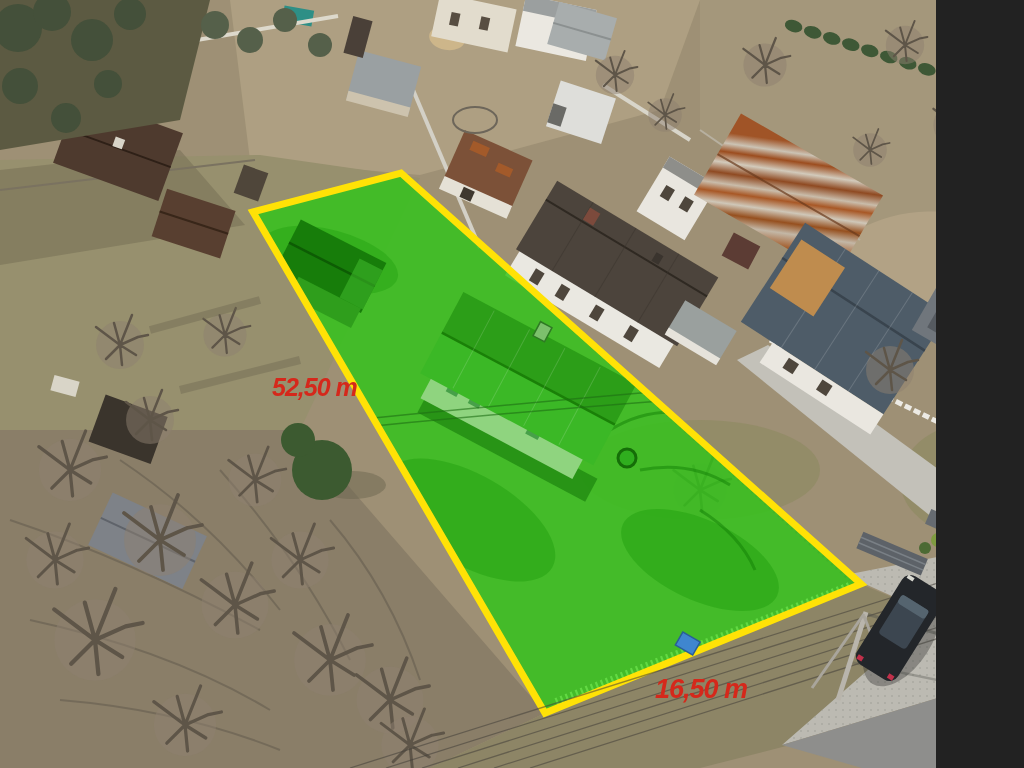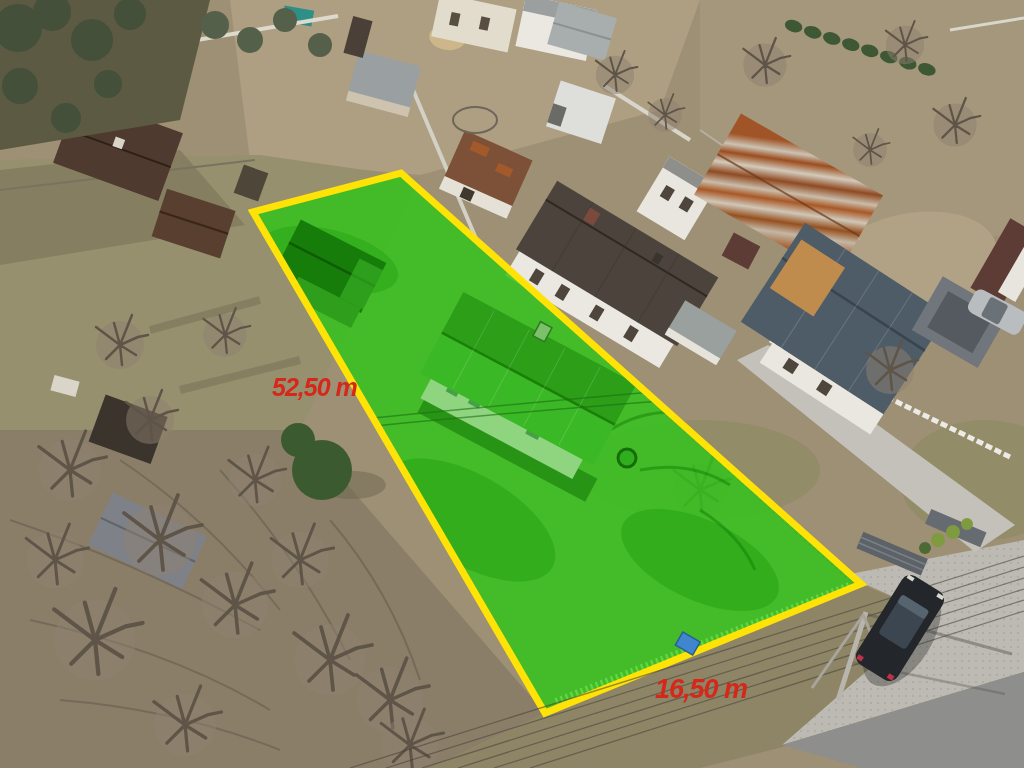--- a/index.html
+++ b/index.html
@@ -1,16 +1,16 @@
 <!DOCTYPE html>
 <html><head>
 <meta charset="utf-8">
 <style>
   html,body{margin:0;padding:0;background:#222;}
-  .photo{position:relative;width:1024px;height:768px;overflow:hidden;background:#fef9c3;}
+  .photo{position:relative;width:936px;height:768px;overflow:hidden;background:#fef9c3;}
   svg{display:block;}
   .dim{font:italic 700 25px "Liberation Sans", sans-serif;letter-spacing:-1px;}
   .dim.big{font-size:27px;}
 </style>
 </head>
 <body>
 
 <div class="photo">
 <svg width="1024" height="768" viewBox="0 0 1024 768" xmlns="http://www.w3.org/2000/svg">
   <defs>

